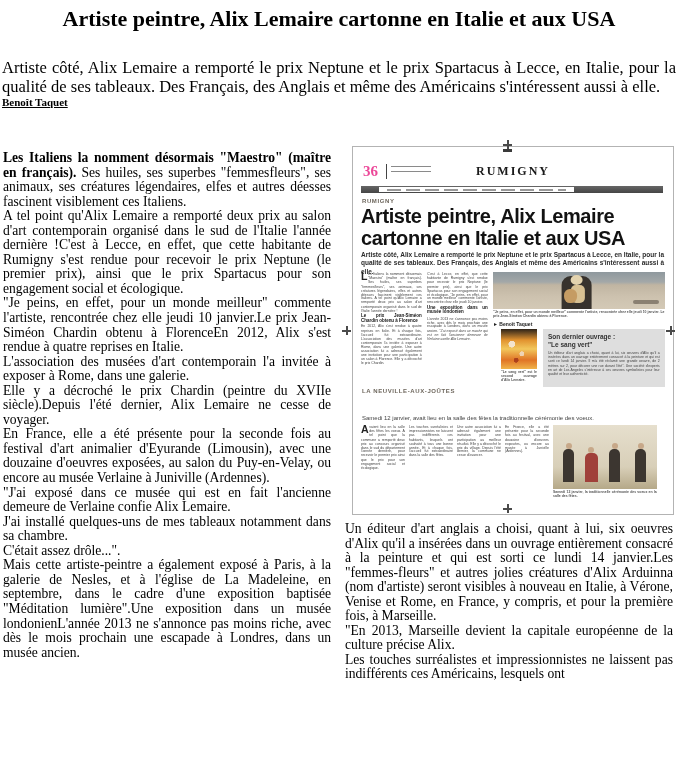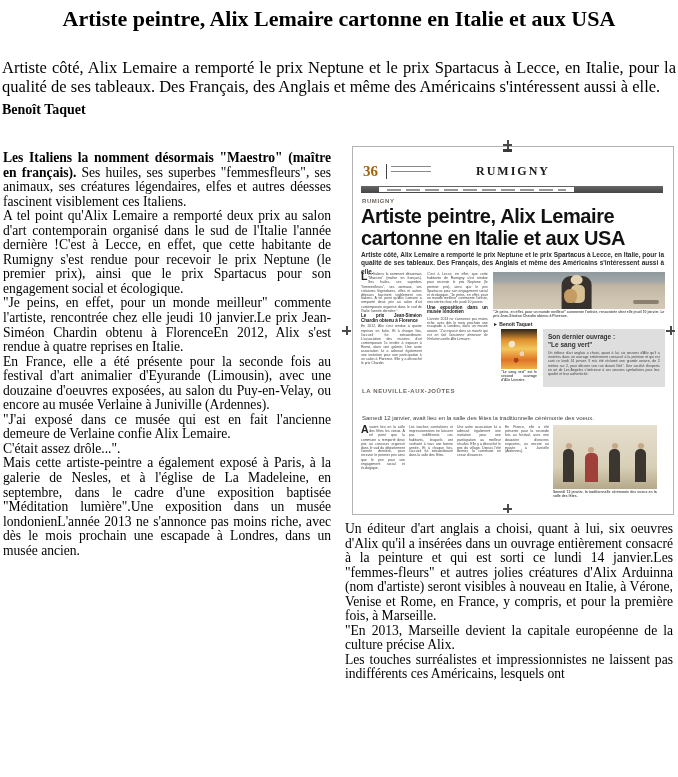--- a/index.html
+++ b/index.html
@@ -2,40 +2,40 @@
 <html><head>
 <meta charset="utf-8">
 <style>
   html,body{margin:0;padding:0;background:#fff;}
   .page{position:relative;width:678px;height:777px;background:#fff;overflow:hidden;
         font-family:"Liberation Serif",serif;color:#000;}
 
   
   .title{font-weight:bold;font-size:22px;line-height:1.25;text-align:center;margin:5px 6px 0;}
   .intro{font-size:16.5px;line-height:1.16;text-align:justify;margin:25px 2px 0;}
-  .byline{font-weight:bold;font-size:14px;margin:6px 2px 0;}
+  .byline{font-weight:bold;font-size:11px;margin:0 2px 0;text-decoration:underline;}
   .colL{position:absolute;left:3px;top:151px;width:328px;
         font-size:13.6px;line-height:14.55px;text-align:justify;}
   .colR{position:absolute;left:345px;top:522px;width:328px;
         font-size:13.6px;line-height:14.55px;text-align:justify;}
   .colL p,.colR p{margin:0;}
   .lead-b{font-weight:bold;}
 
   
   .clip{position:absolute;left:352px;top:146px;width:320px;height:367px;
         border:1px solid #b3b3b3;background:#fff;overflow:hidden;
         font-family:"Liberation Sans",sans-serif;}
   .abs{position:absolute;}
   .sc{display:inline-block;font-size:7px;transform:scale(.57);transform-origin:0 50%;
       white-space:nowrap;color:#8a8a8a;}
   .proof{top:1px;left:8px;width:300px;height:10px;overflow:hidden;}
   .tick{top:2px;left:150px;width:9px;height:3px;background:#3a3a3a;}
 
   .pagenum{top:16px;left:10px;font-family:"Liberation Serif",serif;font-weight:bold;
-           font-size:15px;color:#a16207;}
+           font-size:15px;color:#ec4899;}
   .mast-div{top:17px;left:33px;width:1px;height:15px;background:#444;}
   .mlines{top:19px;left:38px;width:40px;height:10px;
           background:repeating-linear-gradient(180deg,#8a8a8a 0 1px,transparent 1px 5px);}
   .section{top:17px;left:0;width:100%;text-align:center;font-family:"Liberation Serif",serif;
            font-weight:bold;font-size:12px;letter-spacing:2px;color:#1a1a1a;}
   .bar{top:39px;left:8px;width:302px;height:7px;background:linear-gradient(#666,#454545);}
   .bar-in{position:absolute;left:18px;top:1px;width:195px;height:5px;background:#fff;}
   .bar-in::after{content:"";display:block;height:2px;margin:1.5px 8px;
           background:repeating-linear-gradient(90deg,#999 0 14px,transparent 14px 19px);}
   .kicker{font-weight:bold;font-size:6px;letter-spacing:.6px;color:#6d665c;}
@@ -110,22 +110,25 @@
 <div class="page">
 
   <h1 class="title">Artiste peintre, Alix Lemaire cartonne en Italie et aux USA</h1>
   <div class="intro">Artiste côté, Alix Lemaire a remporté le prix Neptune et le prix Spartacus à Lecce, en Italie, pour la qualité de ses tableaux. Des Français, des Anglais et même des Américains s'intéressent aussi à elle.</div>
   <div class="byline">Benoît Taquet</div>
 
   <div class="colL">
     <p><span class="lead-b">Les Italiens la nomment désormais "Maestro" (maître en français).</span><span> Ses huiles, ses superbes "femmesfleurs", ses animaux, ses créatures légendaires, elfes et autres déesses fascinent visiblement ces Italiens.</span></p>
     <p>A tel point qu'Alix Lemaire a remporté deux prix au salon d'art contemporain organisé dans le sud de l'Italie l'année dernière !C'est à Lecce, en effet, que cette habitante de Rumigny s'est rendue pour recevoir le prix Neptune (le premier prix), ainsi que le prix Spartacus pour son engagement social et écologique.</p>
     <p>"Je peins, en effet, pour un monde meilleur" commente l'artiste, rencontrée chez elle jeudi 10 janvier.Le prix Jean-Siméon Chardin obtenu à FlorenceEn 2012, Alix s'est rendue à quatre reprises en Italie.</p>
+    <p>L'association des musées d'art contemporain l'a invitée à exposer à Rome, dans une galerie.</p>
+    <p>Elle y a décroché le prix Chardin (peintre du XVIIe siècle).Depuis l'été dernier, Alix Lemaire ne cesse de voyager.</p>
     <p>En France, elle a été présente pour la seconde fois au festival d'art animalier d'Eyurande (Limousin), avec une douzaine d'oeuvres exposées, au salon du Puy-en-Velay, ou encore au musée Verlaine à Juniville (Ardennes).</p>
     <p>"J'ai exposé dans ce musée qui est en fait l'ancienne demeure de Verlaine confie Alix Lemaire.</p>
+    <p>J'ai installé quelques-uns de mes tableaux notamment dans sa chambre.</p>
     <p>C'était assez drôle...".</p>
     <p>Mais cette artiste-peintre a également exposé à Paris, à la galerie de Nesles, et à l'église de La Madeleine, en septembre, dans le cadre d'une exposition baptisée "Méditation lumière".Une exposition dans un musée londonienL'année 2013 ne s'annonce pas moins riche, avec dès le mois prochain une escapade à Londres, dans un musée ancien.</p>
   </div>
 
   <div class="clip">
     <div class="abs proof"><span class="sc">ARDENNES + L'Observateur  16/01/13  10:51  Page 1</span></div>
     <div class="abs tick"></div>
 
     <div class="abs section">RUMIGNY</div>
     <div class="abs pagenum">36</div>

